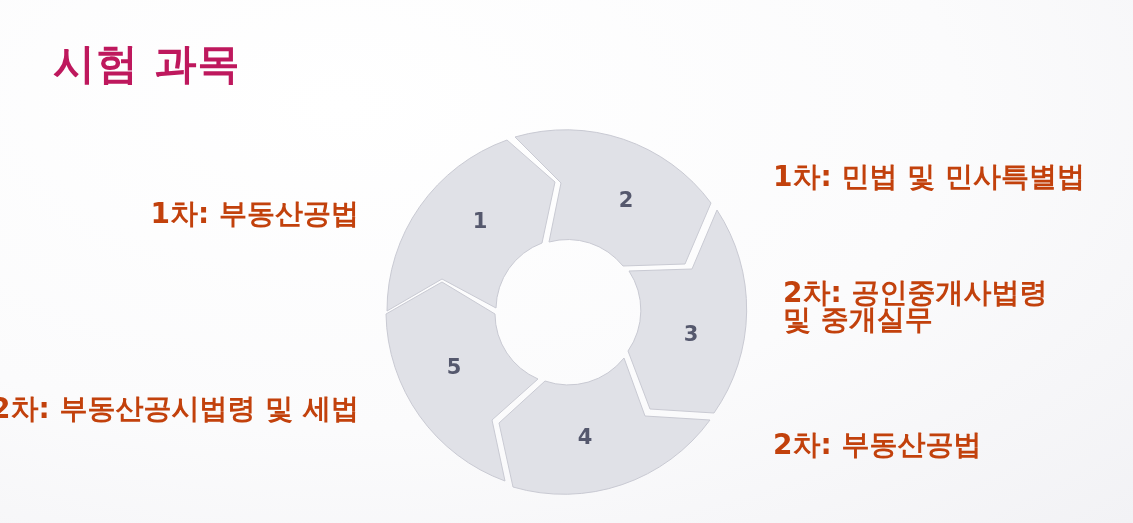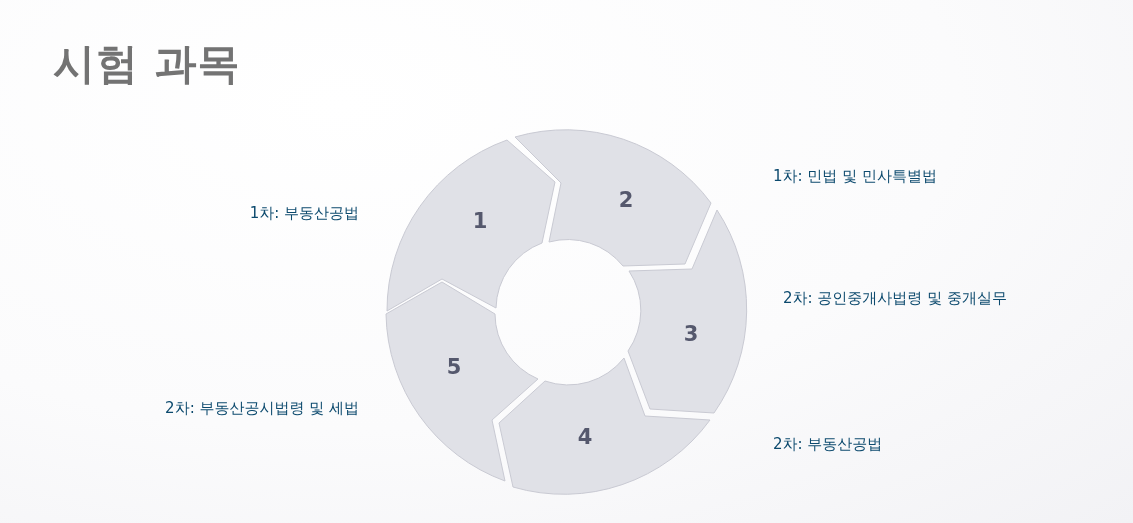--- a/index.html
+++ b/index.html
@@ -5,29 +5,29 @@
     html, body { margin: 0; padding: 0; }
     body {
       width: 1133px; height: 523px; overflow: hidden; position: relative;
       background: radial-gradient(ellipse at 30% 20%, #ffffff 0%, #fbfbfc 55%, #f2f2f5 100%);
       font-family: "DejaVu Sans", "Liberation Sans", sans-serif;
       color: #4f5164;
     }
     .title {
       position: absolute; left: 53px; top: 36px;
       font-size: 42px; font-weight: bold; letter-spacing: 1px;
-      color: #737373; margin: 0;
+      color: #be185d; margin: 0;
     }
     .label {
-      position: absolute; font-size: 15px; font-weight: normal; color: #0c4a6e;
+      position: absolute; font-size: 28px; font-weight: bold; color: #c2410c;
       line-height: 27px; white-space: nowrap;
     }
     .lbl-1 { right: 774px; top: 200px; }
     .lbl-2 { left: 773px; top: 163px; }
-    .lbl-3 { left: 783px; top: 285px; white-space: normal; width: 300px; }
+    .lbl-3 { left: 783px; top: 279px; white-space: normal; width: 300px; }
     .lbl-4 { left: 773px; top: 431px; text-align: right; }
     .lbl-5 { right: 774px; top: 395px; margin-left: 28px; }
     svg.cycle { position: absolute; left: 0; top: 0; }
     .seg { fill: #e0e1e7; stroke: #c9cad3; stroke-width: 1; }
     .num { font-size: 21px; font-weight: bold; fill: #55586d; text-anchor: middle; dominant-baseline: central; font-family: "DejaVu Sans", "Liberation Sans", sans-serif; }
   </style>
 </head>
 <body>
 
 <h1 class="title">시험 과목</h1>

